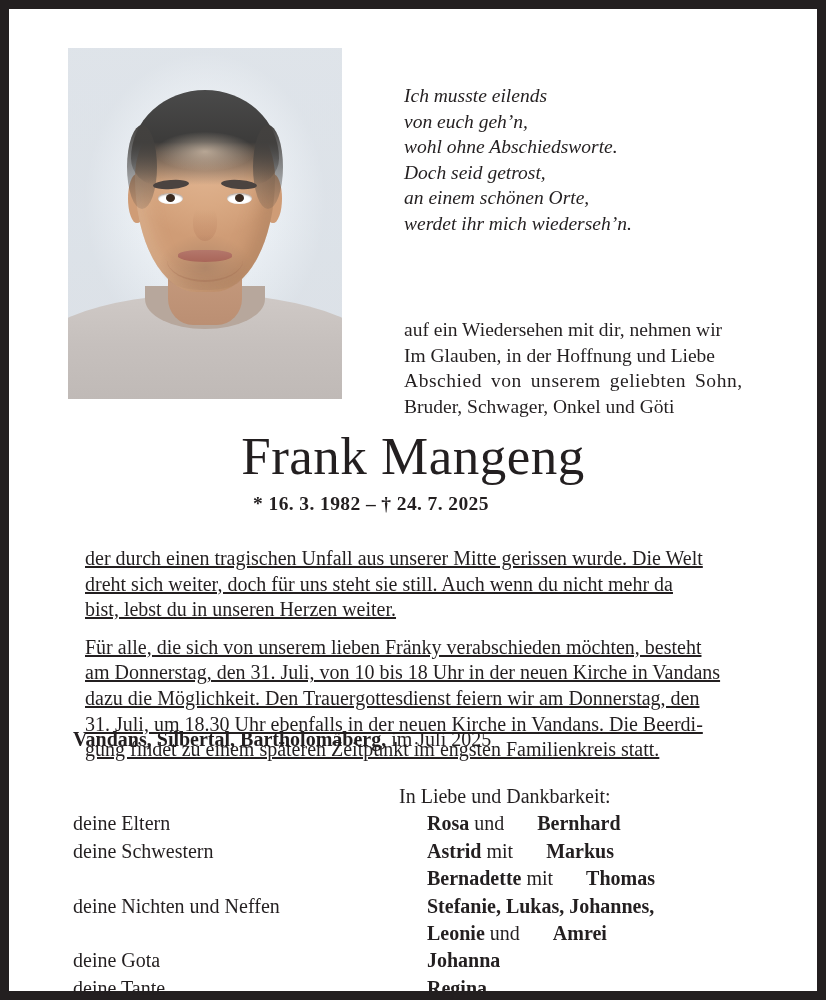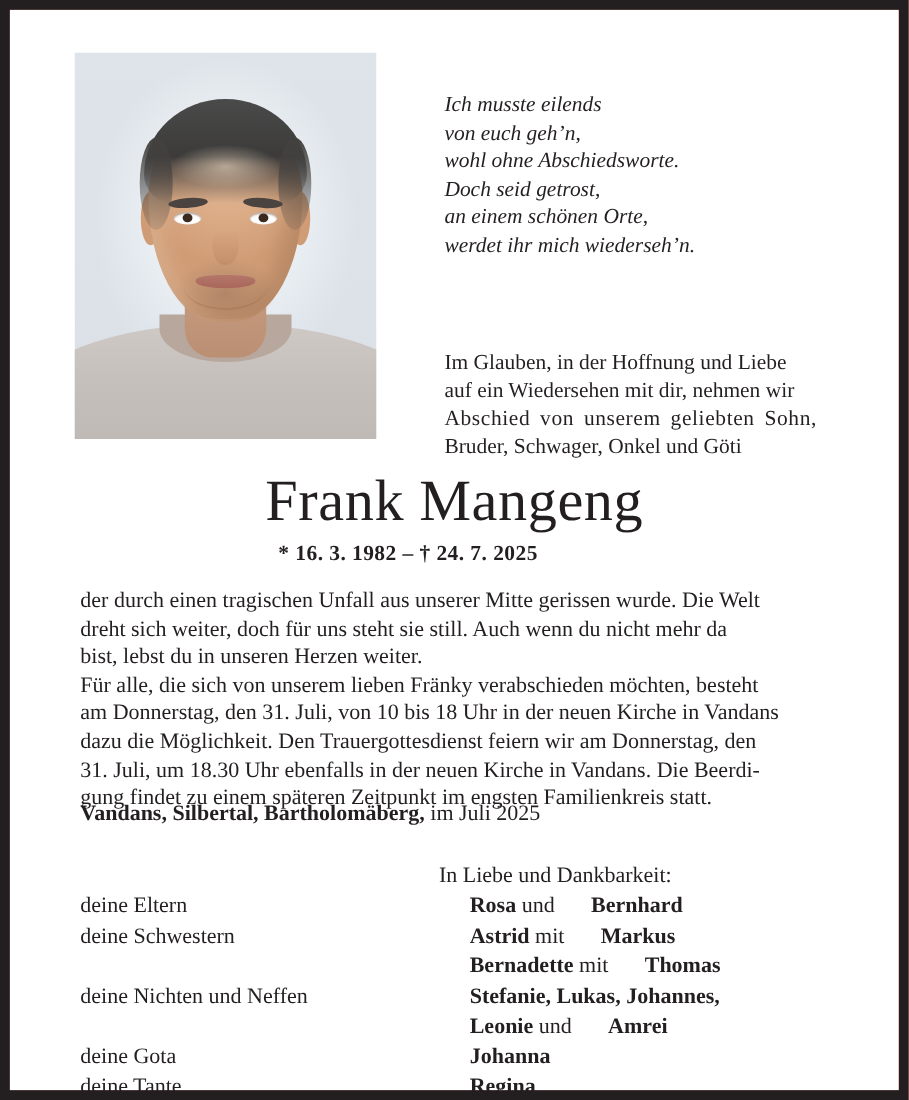--- a/index.html
+++ b/index.html
@@ -15,21 +15,21 @@
     overflow: hidden;
   }
 
   .notice-frame {
     position: absolute;
     left: 0; top: 0;
     width: 826px;
     height: 1000px;
     box-sizing: border-box;
     border: 9px solid #231f20;
-    background: #ef4444;
+    background: #84cc16;
   }
 
   .notice-inner {
     position: absolute;
     left: 0; top: 0;
     width: 808px;
     height: 982px;
     background: #ffffff;
   }
 
@@ -265,21 +265,21 @@
   
   .body-text {
     position: absolute;
     left: 64px;
     top: 525px;
     width: 700px;
     font-size: 20px;
     line-height: 25.6px;
     color: #231f20;
   }
-  .body-text p { margin: 0; }
+  .body-text p { margin: 12px; text-decoration: underline; }
   .body-text .blk { text-align: justify; }
   .body-text .blk > span { display: block; white-space: nowrap; }
   .body-text .last { text-align: left; }
 
   
   .place-line {
     position: absolute;
     left: 64px;
     top: 717px;
     font-size: 20px;
@@ -351,22 +351,22 @@
     <div class="poem">
       <div class="line">Ich musste eilends</div>
       <div class="line">von euch geh’n,</div>
       <div class="line">wohl ohne Abschiedsworte.</div>
       <div class="line">Doch seid getrost,</div>
       <div class="line">an einem schönen Orte,</div>
       <div class="line">werdet ihr mich wiederseh’n.</div>
     </div>
 
     <div class="faith">
+      <div class="line">auf ein Wiedersehen mit dir, nehmen wir</div>
       <div class="line">Im Glauben, in der Hoffnung und Liebe</div>
-      <div class="line">auf ein Wiedersehen mit dir, nehmen wir</div>
       <div class="line justify-wide">Abschied von unserem geliebten Sohn,</div>
       <div class="line">Bruder, Schwager, Onkel und Göti</div>
     </div>
 
     <div class="deceased-name">Frank Mangeng</div>
     <div class="life-dates">* 16. 3. 1982 – † 24. 7. 2025</div>
 
     <div class="body-text">
       <p class="blk">
         <span>der durch einen tragischen Unfall aus unserer Mitte gerissen wurde. Die Welt</span>

